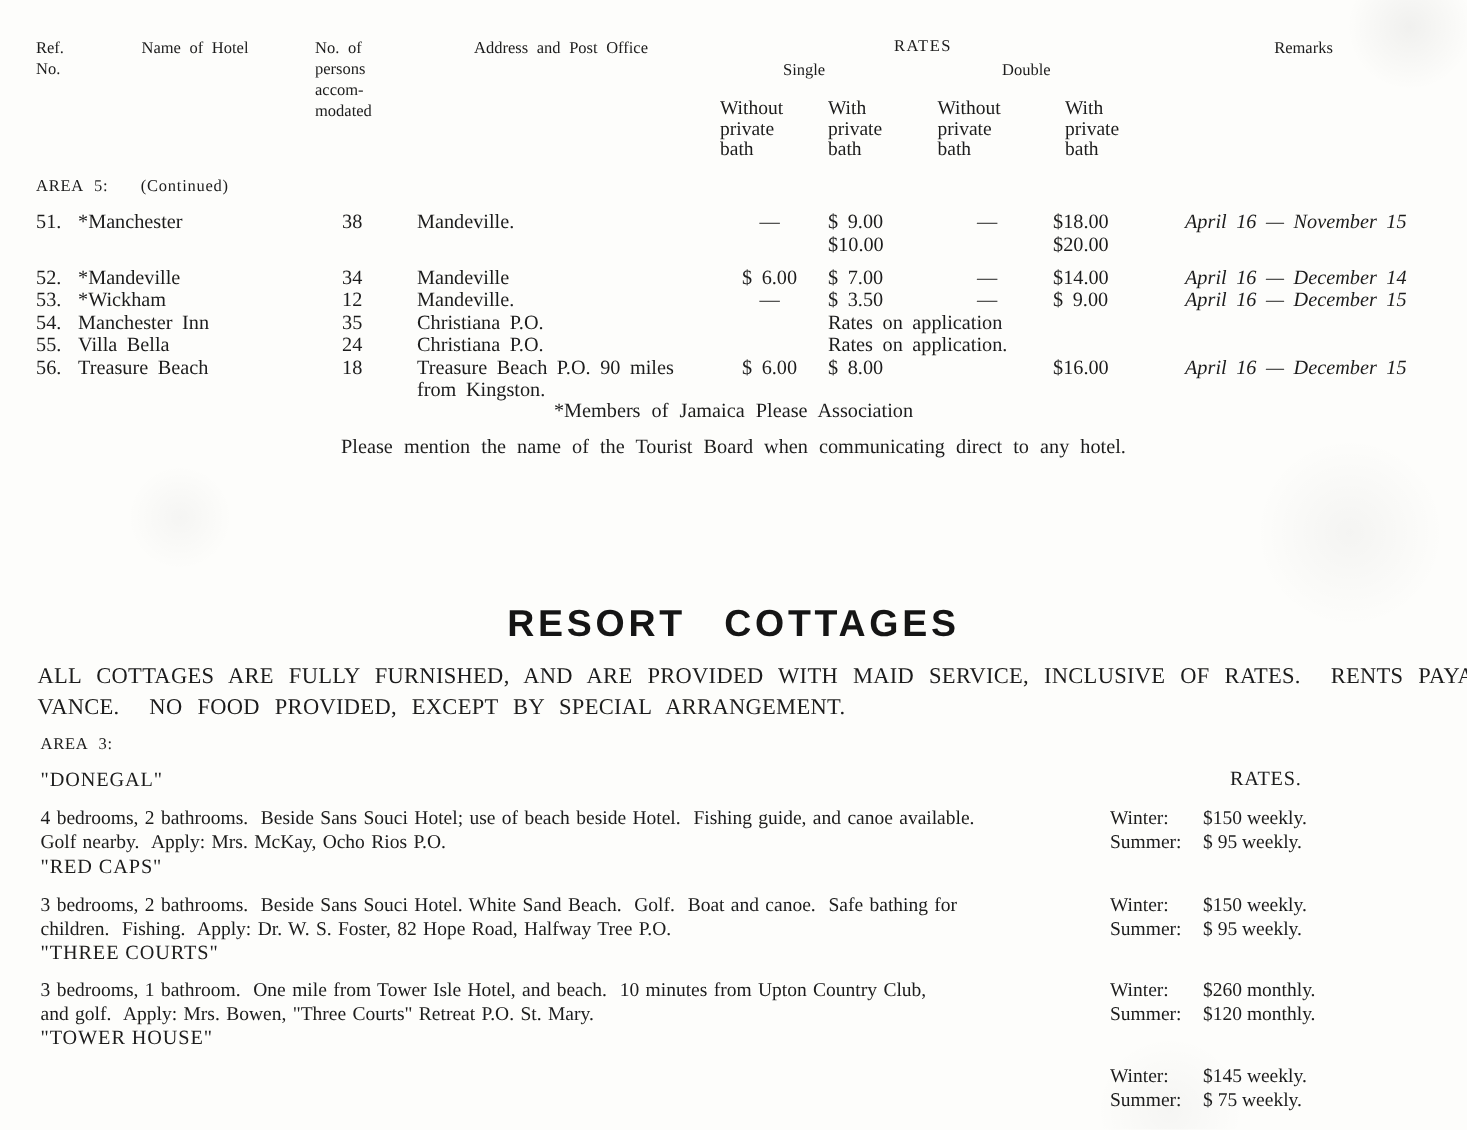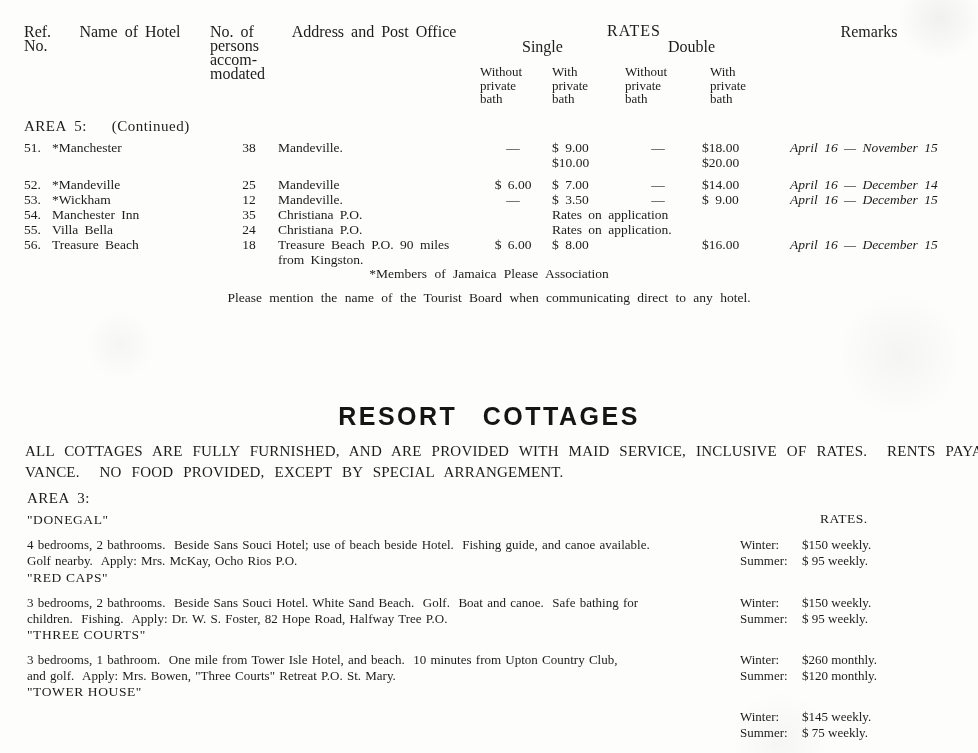--- a/index.html
+++ b/index.html
@@ -15,35 +15,35 @@
       radial-gradient(circle 60px at 940px 18px, rgba(0,0,0,0.05), transparent 70%),
       radial-gradient(circle 90px at 900px 355px, rgba(0,0,0,0.035), transparent 70%),
       radial-gradient(circle 50px at 120px 345px, rgba(0,0,0,0.03), transparent 70%),
       radial-gradient(circle 70px at 780px 740px, rgba(0,0,0,0.03), transparent 70%),
       #fdfdfb;
   }
   .abs { position:absolute; }
   .pre { white-space:pre; }
 
   
-  .th { font-size:16px; line-height:14px; word-spacing:3px; }
+  .th { font-size:11px; line-height:14px; word-spacing:3px; }
   .sub { font-size:13px; line-height:13.5px; }
 
   
   #tbl-body { position:absolute; top:140px; left:24px; width:932px; }
   .trow {
     display:grid;
     grid-template-columns:28px 156px 62px 208px 70px 70px 80px 84px 174px;
     font-size:13.5px; line-height:15px; word-spacing:3px;
   }
   .trow.gap { margin-top:7px; }
   .c { grid-row:1; white-space:pre; }
   .c1 { grid-column:1; }
   .c2 { grid-column:2; }
-  .c3 { grid-column:3; padding-left:20px;text-align:center; }
+  .c3 { grid-column:3; padding-left:20px; }
   .c4 { grid-column:4; padding-left:8px; }
   .c5 { grid-column:5; text-align:center; }
   .c6 { grid-column:6; padding-left:4px; }
   .c7 { grid-column:7; text-align:center; }
   .c8 { grid-column:8; padding-left:4px; }
   .c9 { grid-column:9; padding-left:8px; font-style:italic; }
   .c-note { grid-column:6 / span 4; padding-left:4px; }
 
   .centerline { left:0; width:978px; text-align:center; font-size:13.5px; word-spacing:4px; }
 
@@ -51,21 +51,21 @@
   #cottage-title {
     top:402px; left:0; width:978px; text-align:center;
     font-family:"Liberation Sans", sans-serif; font-weight:bold;
     font-size:25px; letter-spacing:2.5px; word-spacing:16px; color:#151515;
   }
   #cottage-intro {
     top:441px; left:25px; width:940px;
     font-size:15px; line-height:21px; word-spacing:6px; letter-spacing:0.2px;
     white-space:pre;
   }
-  .area-heading { font-size:15px; letter-spacing:0.5px; word-spacing:4px; white-space:pre; }
+  .area-heading { font-size:11px; letter-spacing:0.5px; word-spacing:4px; white-space:pre; }
   #cottages-list { position:absolute; top:508px; left:27px; width:930px; height:240px; }
   #cottage-rates-heading { position:absolute; top:3px; left:793px; font-size:13.5px; letter-spacing:0.5px; }
   .cottage { position:absolute; left:0; width:930px; }
   .cottage-name { font-size:13.5px; letter-spacing:0.6px; line-height:17px; }
   .cottage-desc { margin-top:9px; font-size:13px; line-height:16px; word-spacing:1px; white-space:pre; }
   .cottage-rates { position:absolute; left:713px; top:26px; font-size:13px; line-height:16px; }
   .rate-line { display:flex; }
   .rate-label { width:62px; }
   .rate-val { white-space:pre; }
 </style>
@@ -75,21 +75,21 @@
 <div id="page">
 
   <div class="abs th pre" style="top:25px; left:24px;">Ref.
 No.</div>
   <div class="abs th" style="top:25px; left:52px; width:156px; text-align:center;">Name of Hotel</div>
   <div class="abs th pre" style="top:25px; left:210px;">No. of
 persons
 accom-
 modated</div>
   <div class="abs th" style="top:25px; left:270px; width:208px; text-align:center;">Address and Post Office</div>
-  <div class="abs th" style="top:24px; left:596px; letter-spacing:1px;margin-left:11px;">RATES</div>
+  <div class="abs th" style="top:24px; left:596px; letter-spacing:1px;">RATES</div>
   <div class="abs th" style="top:40px; left:522px;">Single</div>
   <div class="abs th" style="top:40px; left:668px;">Double</div>
   <div class="abs sub pre" style="top:65px; left:480px;">Without
 private
 bath</div>
   <div class="abs sub pre" style="top:65px; left:552px;">With
 private
 bath</div>
   <div class="abs sub pre" style="top:65px; left:625px;">Without
 private
@@ -112,21 +112,21 @@
 $10.00</div>
       <div class="c c7">—</div>
       <div class="c c8">$18.00
 $20.00</div>
       <div class="c c9">April 16 — November 15</div>
       <div class="c c-note"></div>
     </div>
     <div class="trow gap">
       <div class="c c1">52.</div>
       <div class="c c2">*Mandeville</div>
-      <div class="c c3">25</div>
+      <div class="c c3">34</div>
       <div class="c c4">Mandeville</div>
       <div class="c c5">$ 6.00</div>
       <div class="c c6">$ 7.00</div>
       <div class="c c7">—</div>
       <div class="c c8">$14.00</div>
       <div class="c c9">April 16 — December 14</div>
       <div class="c c-note"></div>
     </div>
     <div class="trow">
       <div class="c c1">53.</div>

